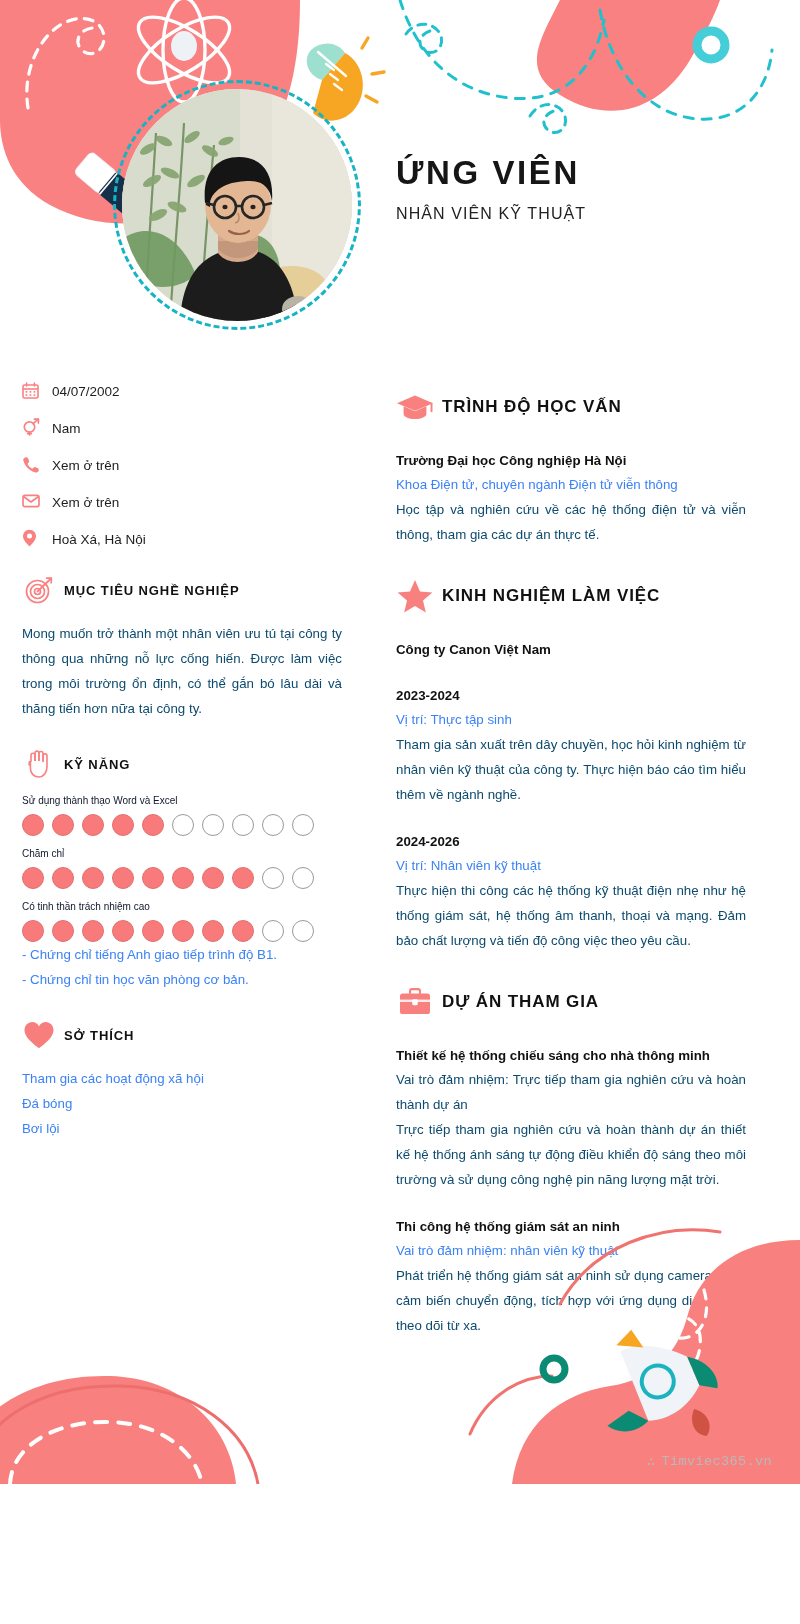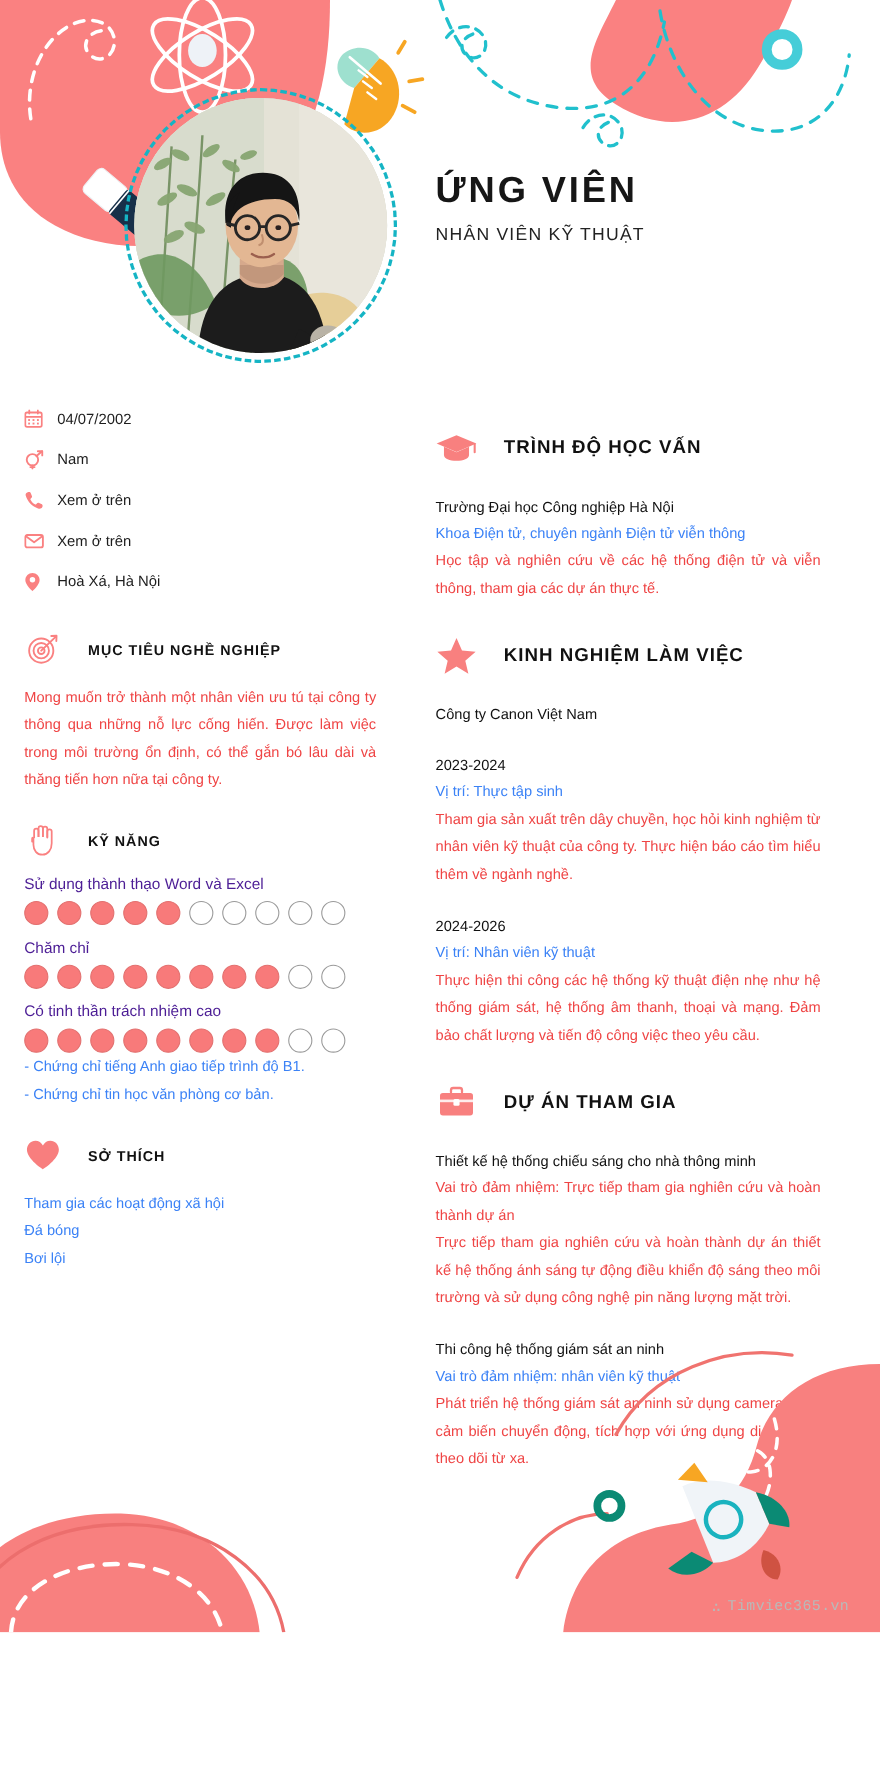--- a/index.html
+++ b/index.html
@@ -66,40 +66,40 @@
   }
   .col-right {
     position: absolute;
     left: 396px; top: 358px;
     width: 350px;
   }
 
   
   .contact-row {
     display: flex;
-    align-items: center;
+    align-items: flex-end;
     height: 37px;
   }
   .contact-icon {
     width: 30px;
     display: flex;
     align-items: center;
     justify-content: flex-start;
     flex: 0 0 30px;
   }
   .contact-text {
     font-size: 13.5px;
     color: #1d1d1d;
   }
 
   
   .sec-head {
     display: flex;
     align-items: center;
-    gap: 24px;
+    gap: 8px;
     margin-top: 26px;
     margin-bottom: 14px;
   }
   .sec-head .sec-ico {
     width: 34px; height: 34px;
     flex: 0 0 34px;
     display: flex; align-items: center; justify-content: center;
   }
   .sec-title {
     font-size: 13px;
@@ -108,40 +108,40 @@
     color: #111111;
   }
   .col-right .sec-title { font-size: 17px; }
   .col-right .sec-head { margin-top: 30px; margin-bottom: 18px; }
   .col-right .sec-head .sec-ico { width: 38px; height: 38px; flex: 0 0 38px; }
 
   
   .body-just {
     font-size: 13.3px;
     line-height: 25px;
-    color: #ef4444;
+    color: #0c4a6e;
     text-align: justify;
   }
   .body-plain {
     font-size: 13.3px;
     line-height: 25px;
     color: #3b82f6;
   }
   .body-bold {
     font-size: 13.3px;
     line-height: 22px;
-    font-weight: 400;
+    font-weight: 700;
     color: #111111;
     margin-top: 24px;
   }
 
   
   .skill-label {
-    font-size: 14px;
-    color: #4c1d95;
+    font-size: 10px;
+    color: #0f172a;
     margin-top: 12px;
     margin-bottom: 8px;
   }
   .dots { display: flex; gap: 8px; }
   .dot {
     width: 22px; height: 22px;
     border-radius: 50%;
     border: 1px solid #9a9a9a;
     background: #ffffff;
   }

